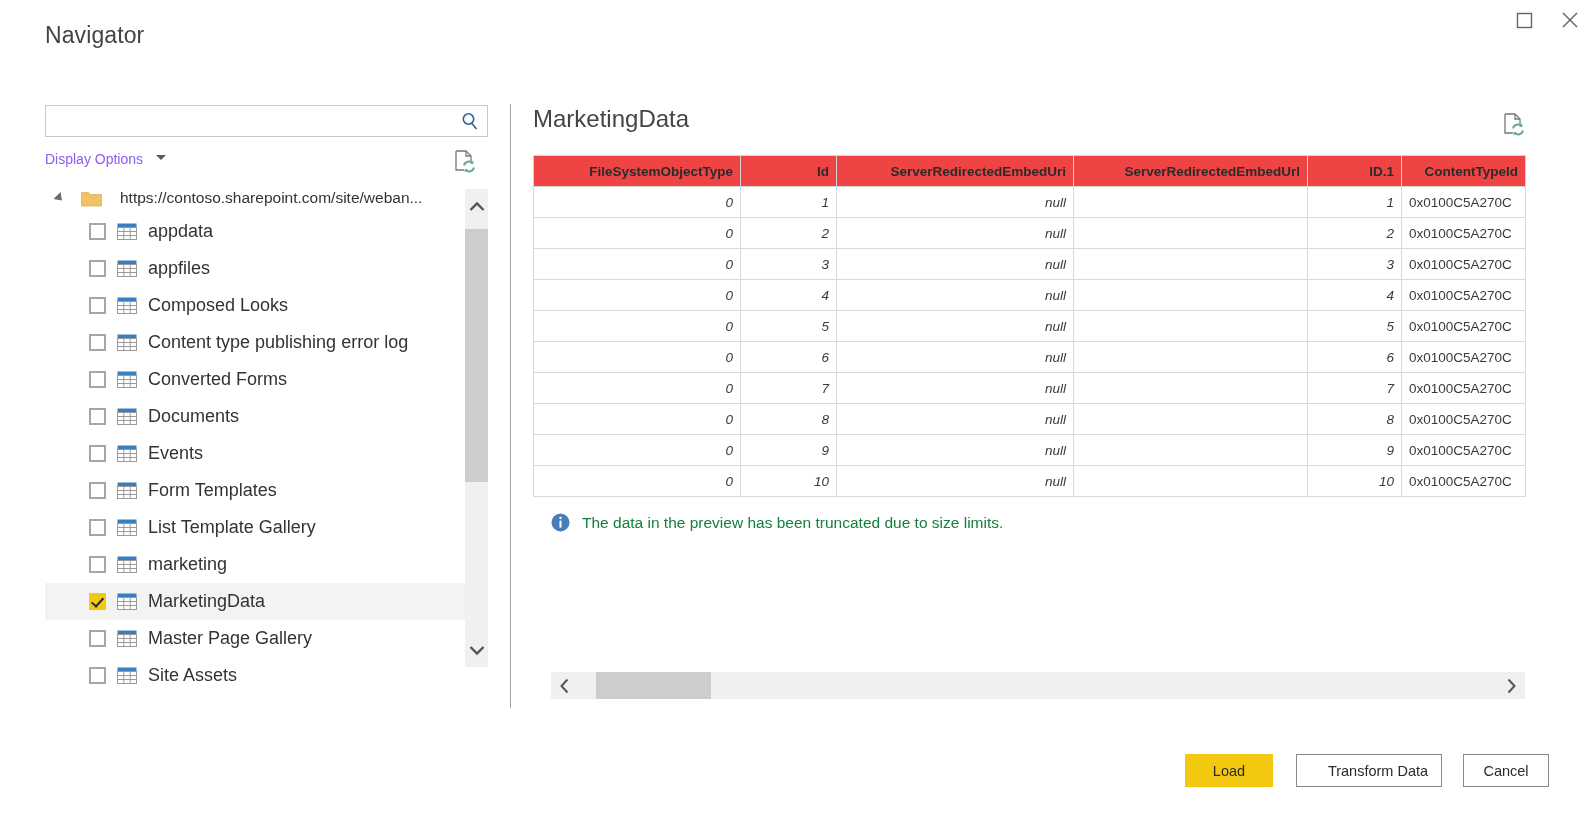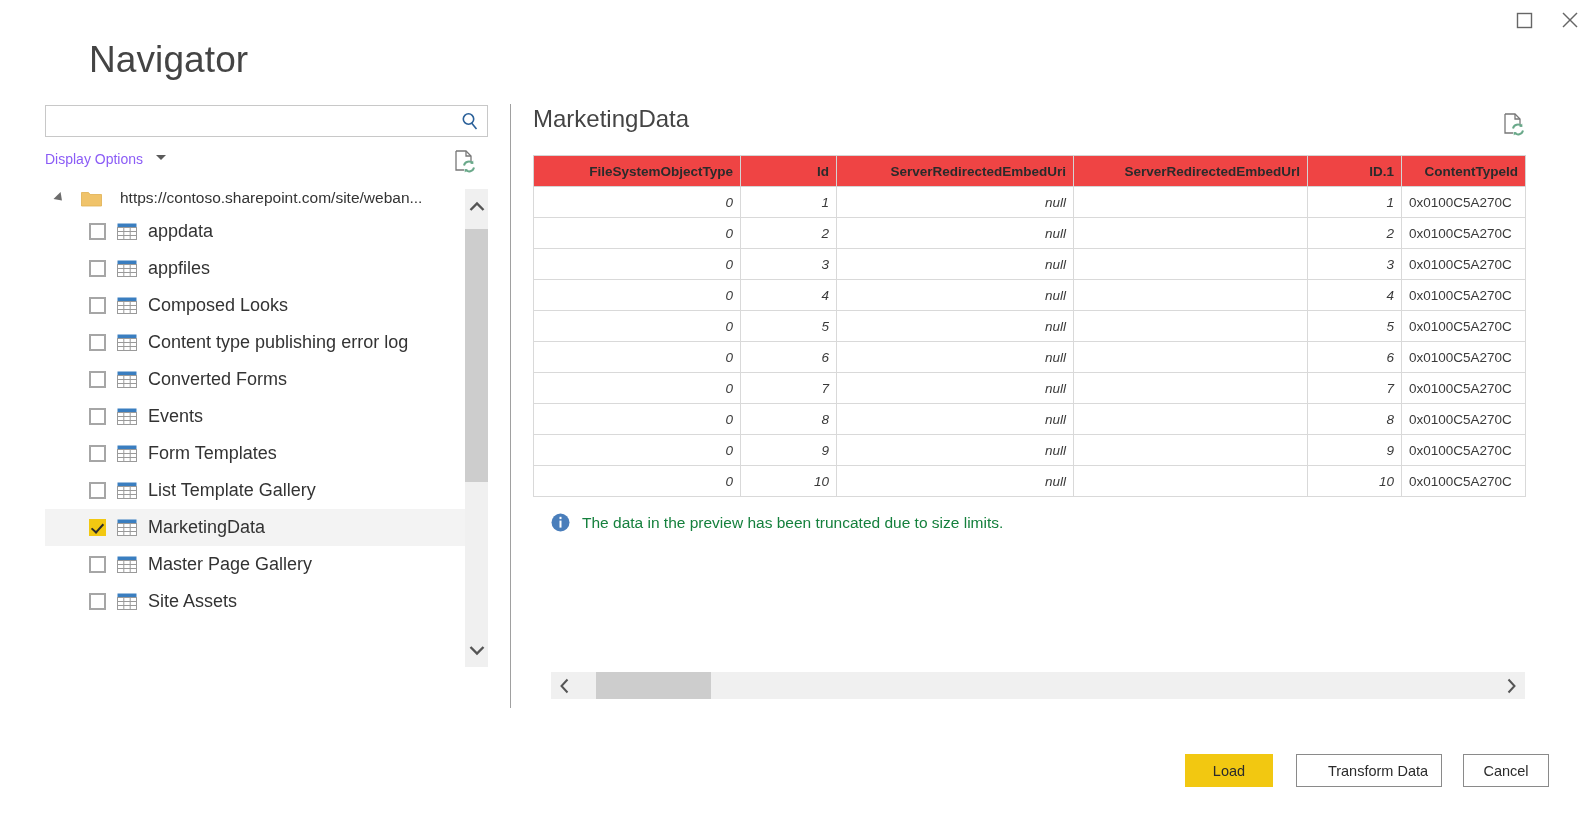--- a/index.html
+++ b/index.html
@@ -22,27 +22,26 @@
   .win-btn {
     width: 46px; height: 40px;
     display: flex; align-items: center; justify-content: center;
     cursor: default;
   }
   .win-btn svg { display: block; }
 
   
   .dlg-title {
     position: absolute;
-    left: 45px; top: 39px;
-    font-size: 37px;
+    left: 45px; top: 22px;
+    font-size: 23px;
     font-weight: 400;
     color: #444444;
     letter-spacing: .1px;
     white-space: nowrap;
-    margin-left: 44px;
   }
 
   
   .left-pane {
     position: absolute;
     left: 45px; top: 105px;
     width: 445px; height: 600px;
   }
   .search-row {
     position: relative;
@@ -426,20 +425,32 @@
           <rect x="0.5" y="0.5" width="19" height="4" fill="#3a7ec0"></rect>
           <rect x="0.5" y="4.5" width="19" height="12" fill="#fff" stroke="#9a9a9a" stroke-width="1"></rect>
           <line x1="6.8" y1="4.5" x2="6.8" y2="16.5" stroke="#9a9a9a" stroke-width="1"></line>
           <line x1="13.2" y1="4.5" x2="13.2" y2="16.5" stroke="#9a9a9a" stroke-width="1"></line>
           <line x1="0.5" y1="8.5" x2="19.5" y2="8.5" stroke="#9a9a9a" stroke-width="1"></line>
           <line x1="0.5" y1="12.5" x2="19.5" y2="12.5" stroke="#9a9a9a" stroke-width="1"></line>
         </svg>
         <span class="item-label">Converted Forms</span>
       </div>
 
+      <div class="tree-item">
+        <span class="chk off"></span>
+        <svg class="tbl-icon" viewBox="0 0 20 17">
+          <rect x="0.5" y="0.5" width="19" height="4" fill="#3a7ec0"></rect>
+          <rect x="0.5" y="4.5" width="19" height="12" fill="#fff" stroke="#9a9a9a" stroke-width="1"></rect>
+          <line x1="6.8" y1="4.5" x2="6.8" y2="16.5" stroke="#9a9a9a" stroke-width="1"></line>
+          <line x1="13.2" y1="4.5" x2="13.2" y2="16.5" stroke="#9a9a9a" stroke-width="1"></line>
+          <line x1="0.5" y1="8.5" x2="19.5" y2="8.5" stroke="#9a9a9a" stroke-width="1"></line>
+          <line x1="0.5" y1="12.5" x2="19.5" y2="12.5" stroke="#9a9a9a" stroke-width="1"></line>
+        </svg>
+        <span class="item-label">Documents</span>
+      </div>
 
       <div class="tree-item">
         <span class="chk off"></span>
         <svg class="tbl-icon" viewBox="0 0 20 17">
           <rect x="0.5" y="0.5" width="19" height="4" fill="#3a7ec0"></rect>
           <rect x="0.5" y="4.5" width="19" height="12" fill="#fff" stroke="#9a9a9a" stroke-width="1"></rect>
           <line x1="6.8" y1="4.5" x2="6.8" y2="16.5" stroke="#9a9a9a" stroke-width="1"></line>
           <line x1="13.2" y1="4.5" x2="13.2" y2="16.5" stroke="#9a9a9a" stroke-width="1"></line>
           <line x1="0.5" y1="8.5" x2="19.5" y2="8.5" stroke="#9a9a9a" stroke-width="1"></line>
           <line x1="0.5" y1="12.5" x2="19.5" y2="12.5" stroke="#9a9a9a" stroke-width="1"></line>
@@ -466,20 +477,32 @@
           <rect x="0.5" y="0.5" width="19" height="4" fill="#3a7ec0"></rect>
           <rect x="0.5" y="4.5" width="19" height="12" fill="#fff" stroke="#9a9a9a" stroke-width="1"></rect>
           <line x1="6.8" y1="4.5" x2="6.8" y2="16.5" stroke="#9a9a9a" stroke-width="1"></line>
           <line x1="13.2" y1="4.5" x2="13.2" y2="16.5" stroke="#9a9a9a" stroke-width="1"></line>
           <line x1="0.5" y1="8.5" x2="19.5" y2="8.5" stroke="#9a9a9a" stroke-width="1"></line>
           <line x1="0.5" y1="12.5" x2="19.5" y2="12.5" stroke="#9a9a9a" stroke-width="1"></line>
         </svg>
         <span class="item-label">List Template Gallery</span>
       </div>
 
+      <div class="tree-item">
+        <span class="chk off"></span>
+        <svg class="tbl-icon" viewBox="0 0 20 17">
+          <rect x="0.5" y="0.5" width="19" height="4" fill="#3a7ec0"></rect>
+          <rect x="0.5" y="4.5" width="19" height="12" fill="#fff" stroke="#9a9a9a" stroke-width="1"></rect>
+          <line x1="6.8" y1="4.5" x2="6.8" y2="16.5" stroke="#9a9a9a" stroke-width="1"></line>
+          <line x1="13.2" y1="4.5" x2="13.2" y2="16.5" stroke="#9a9a9a" stroke-width="1"></line>
+          <line x1="0.5" y1="8.5" x2="19.5" y2="8.5" stroke="#9a9a9a" stroke-width="1"></line>
+          <line x1="0.5" y1="12.5" x2="19.5" y2="12.5" stroke="#9a9a9a" stroke-width="1"></line>
+        </svg>
+        <span class="item-label">marketing</span>
+      </div>
 
       <div class="tree-item selected">
         <span class="chk on"></span>
         <svg class="tbl-icon" viewBox="0 0 20 17">
           <rect x="0.5" y="0.5" width="19" height="4" fill="#3a7ec0"></rect>
           <rect x="0.5" y="4.5" width="19" height="12" fill="#fff" stroke="#9a9a9a" stroke-width="1"></rect>
           <line x1="6.8" y1="4.5" x2="6.8" y2="16.5" stroke="#9a9a9a" stroke-width="1"></line>
           <line x1="13.2" y1="4.5" x2="13.2" y2="16.5" stroke="#9a9a9a" stroke-width="1"></line>
           <line x1="0.5" y1="8.5" x2="19.5" y2="8.5" stroke="#9a9a9a" stroke-width="1"></line>
           <line x1="0.5" y1="12.5" x2="19.5" y2="12.5" stroke="#9a9a9a" stroke-width="1"></line>

